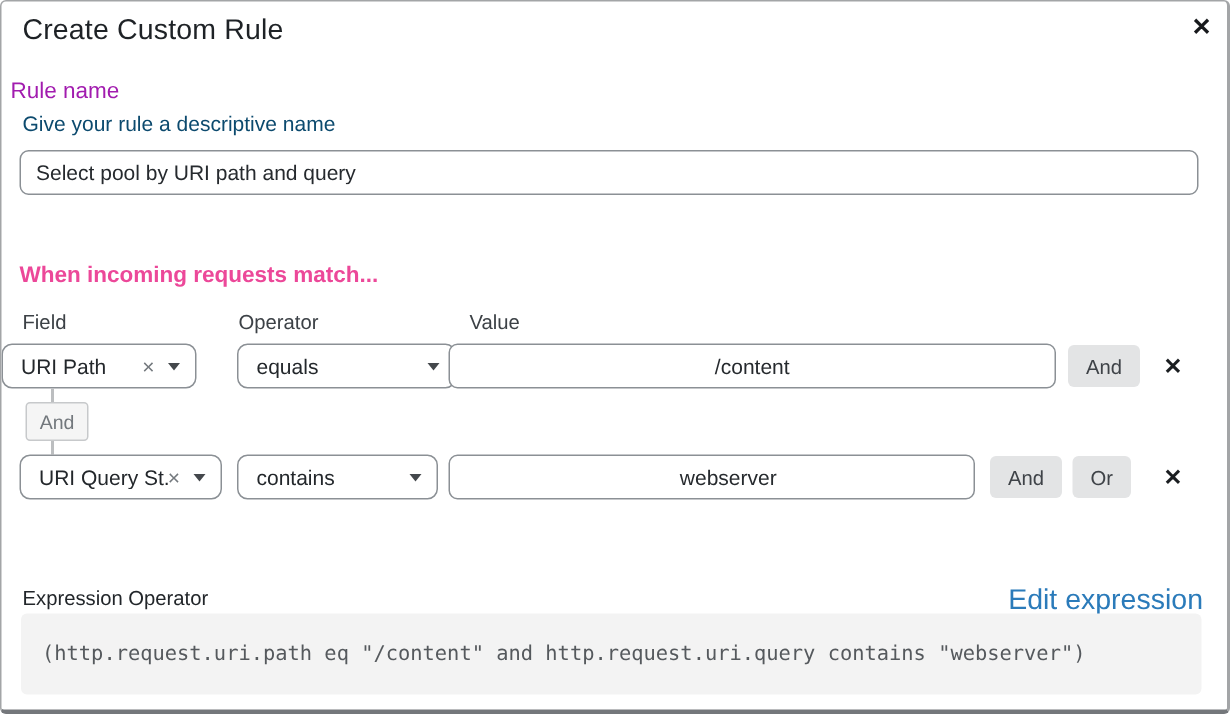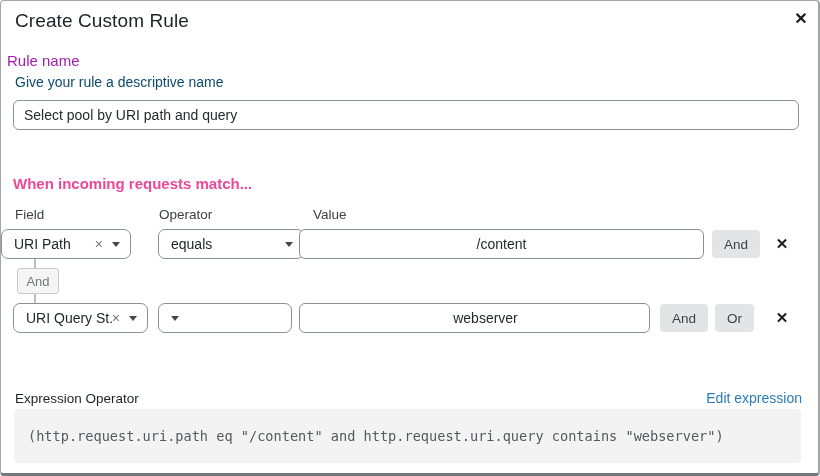--- a/index.html
+++ b/index.html
@@ -124,21 +124,21 @@
     cursor: pointer;
     font-family: "Liberation Sans", sans-serif;
   }
 
   .preview-label {
     position: absolute; left: 14px; top: 390px;
     font-size: 13.5px; color: #22262a;
   }
   .edit-link {
     position: absolute; right: 16px; top: 389px;
-    font-size: 14px; color: #2b7bba; cursor: pointer;
+    font-size: 19px; color: #2b7bba; cursor: pointer;
     text-decoration: none;
   }
   .preview-box {
     position: absolute; left: 13px; top: 408px;
     width: 787px; height: 54px;
     background: #f3f3f3; border-radius: 4px;
     display: flex; align-items: center;
     padding: 0 14px;
   }
   .preview-code {
@@ -180,20 +180,21 @@
   <div class="connector-line" style="top:258px; height:9px;"></div>
   <div class="connector-pill">And</div>
   <div class="connector-line" style="top:293px; height:9px;"></div>
 
   <div class="select-box" style="left:12px; top:302px; width:135px;">
     <span class="sel-text">URI Query St...</span>
     <span class="clear-x">×</span>
     <span class="caret"></span>
   </div>
   <div class="select-box" style="left:157px; top:302px; width:134px;">
+    <span class="sel-text">contains</span>
     <span class="caret"></span>
   </div>
   <input class="value-input" type="text" style="left: 298px; top: 302px; width: 351px; padding-left: 32px;" value="webserver">
   <button class="join-btn" style="left:659px; top:303px;">And</button>
   <button class="join-btn" style="left:714px; top:303px;">Or</button>
   <button class="delete-btn" style="left:768px; top:302px;">✕</button>
 
   <div class="preview-label">Expression Operator</div>
   <a class="edit-link" href="#">Edit expression</a>
   <div class="preview-box">

